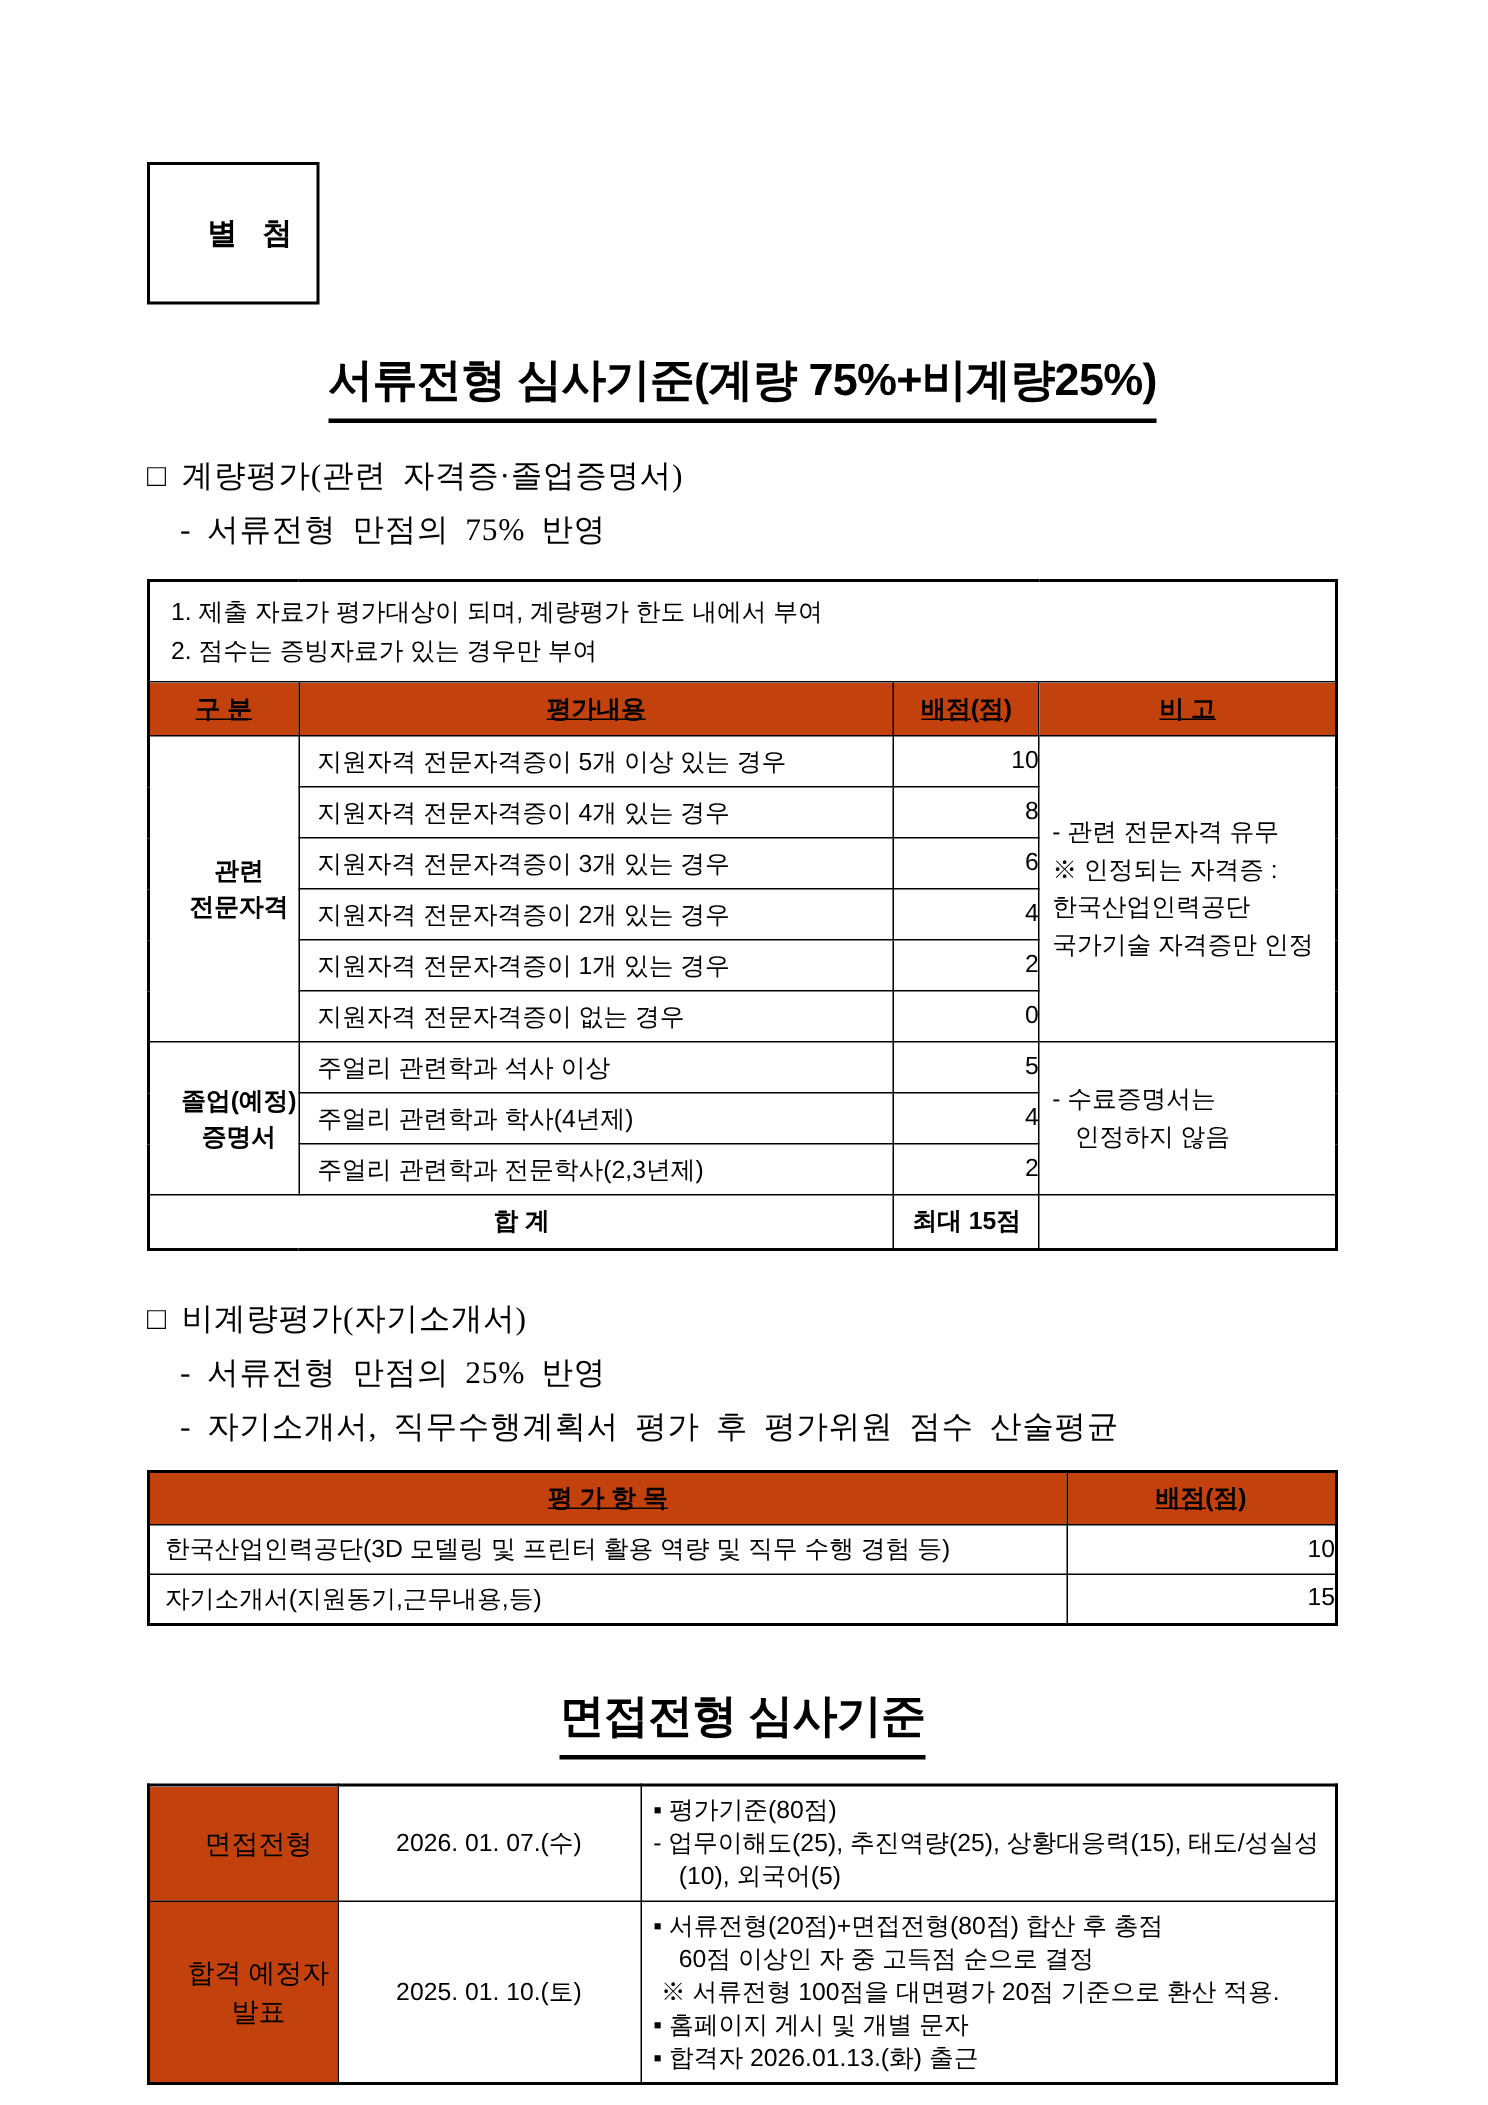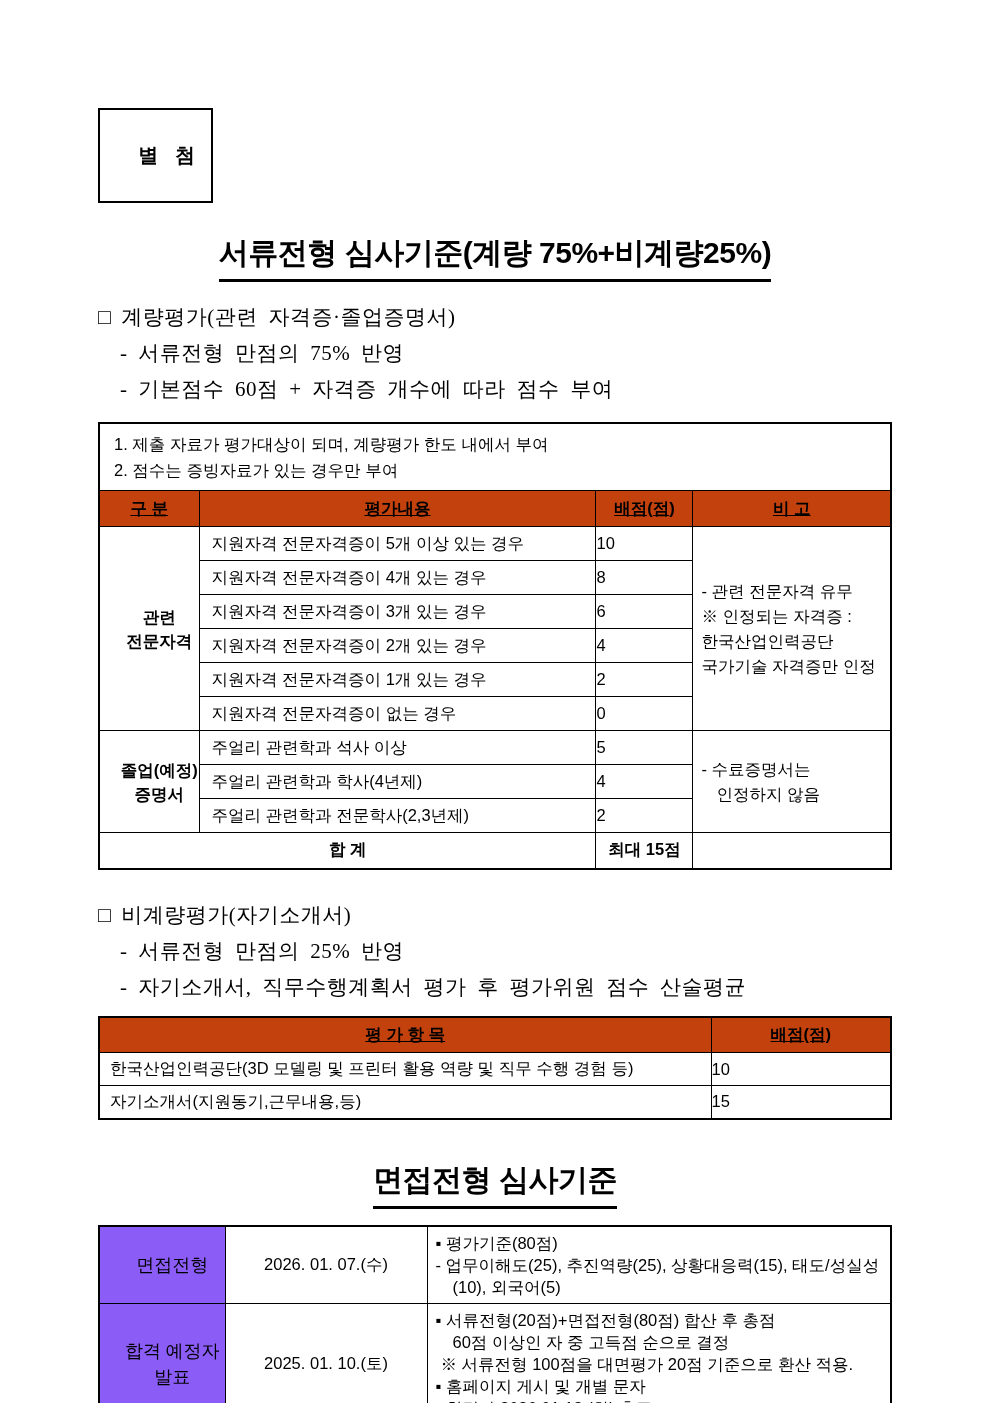--- a/index.html
+++ b/index.html
@@ -45,21 +45,21 @@
     width: 100%; border-collapse: collapse; table-layout: fixed;
     border: 2px solid #000;
     font-size: 16.5px;
   }
   table.tbl th, table.tbl td { border: 1px solid #000; overflow: hidden; }
   table.tbl th {
     background: #c2410c; font-weight: bold;
     height: 36px; text-align: center; white-space: nowrap; text-decoration: underline;
   }
   td.cnt { padding-left: 12px; text-align: left; white-space: nowrap; height: 34px; margin-top: 42px; }
-  td.pts { text-align: left; white-space: nowrap; }
+  td.pts { text-align: right; white-space: nowrap; }
   td.cat {
     text-align: center; font-weight: bold;
     white-space: pre-line; line-height: 24px; vertical-align: middle; padding-left: 20px;
   }
   td.rmk { vertical-align: middle; padding: 4px 8px; }
   td.rmk div { line-height: 25px; white-space: nowrap; }
   td.rmk div.ind { padding-left: 15px; }
 
   
   .t1 { margin-top: 18px; border-radius: 28px; }
@@ -69,21 +69,21 @@
 
   
   .t2 { margin-top: 14px; }
   .t2 th { height: 34px; margin-left: 12px; }
   .t2 td { height: 33px; }
   .t2 td.item { padding-left: 10px; white-space: nowrap; }
 
   
   .t3 { margin-top: 16px; }
   .t3 td.cat {
-    background: #8b5cf6;
+    background: #c2410c;
     font-family: "Liberation Serif", serif; font-weight: normal;
     font-size: 18px; line-height: 26px;
   }
   .t3 td.date { text-align: center; white-space: nowrap; }
   .t3 td.lines { vertical-align: middle; padding: 5px 8px; }
   .t3 td.lines div { line-height: 22px; white-space: nowrap; }
   .t3 td.lines div.ln-cont { padding-left: 17px; }
   .t3 td.lines div.ln-star { padding-left: 5px; }
   .t3 tr.r1 { height: 66px; }
   .t3 tr.r2 { height: 114px; }
@@ -101,21 +101,20 @@
   
   <div class="main-title">
     <span class="u">서류전형 심사기준(계량 75%+비계량25%)</span>
   </div>
 
   
   <div class="serif-line heading-line">
     <span class="marker">□</span><span>계량평가(관련 자격증·졸업증명서)</span>
   </div>
   <div class="serif-line bullet-line">- 서류전형 만점의 75% 반영</div>
-  <div class="serif-line bullet-line">- 기본점수 60점 + 자격증 개수에 따라 점수 부여</div>
 
   
   <table class="tbl t1">
     <colgroup>
         <col style="width:100px">
         <col>
         <col style="width:97px">
         <col style="width:198px">
       </colgroup>
     <tbody>

